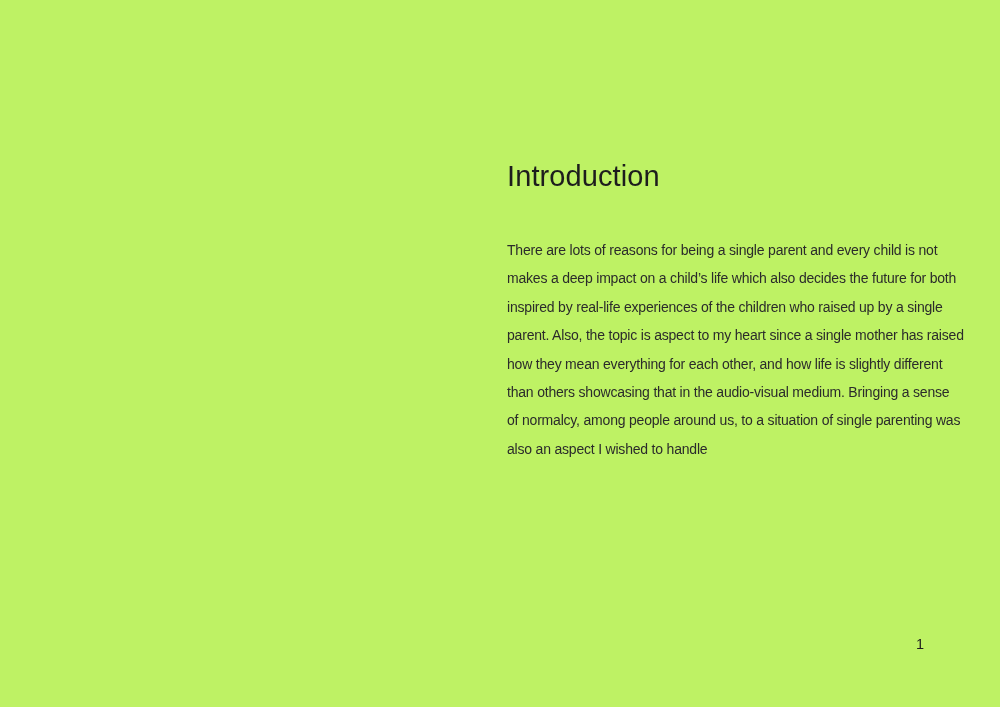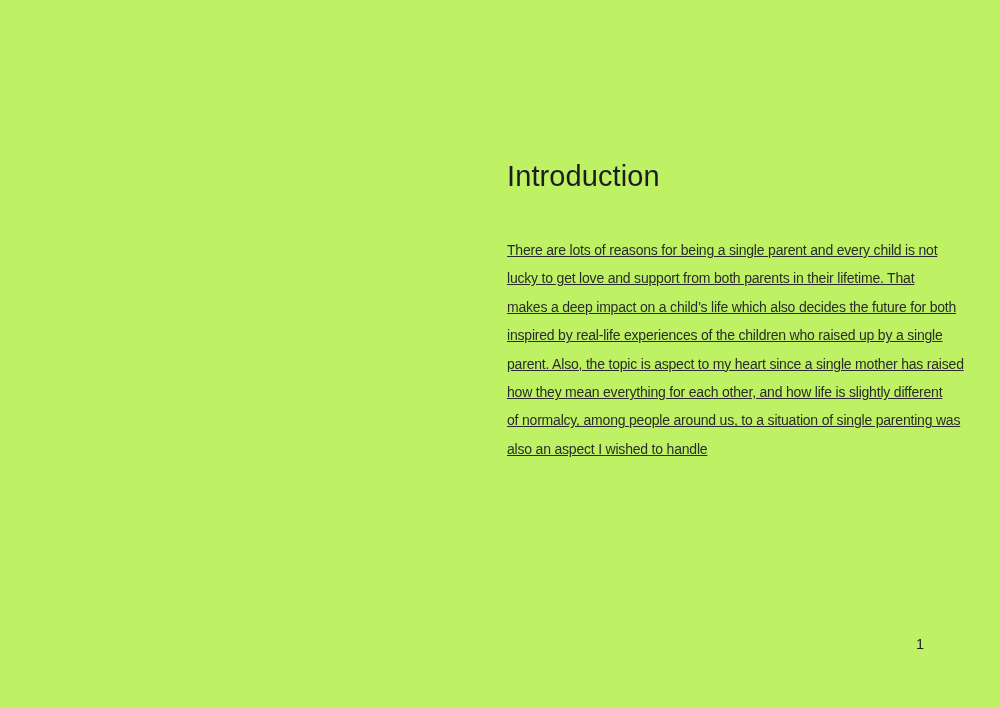--- a/index.html
+++ b/index.html
@@ -32,45 +32,44 @@
     position: absolute;
     left: 507px;
     top: 236px;
     font-size: 14px;
     line-height: 28.4px;
     letter-spacing: -0.2px;
     color: #2b2b2b;
   }
   .body-text .line {
     white-space: nowrap;
-    text-decoration: underline;
   }
   .page-number {
     position: absolute;
     left: 910px;
     top: 636px;
     width: 20px;
     text-align: center;
     font-size: 14.5px;
     color: #1d1d1d;
   }
 </style>
 </head>
 <body>
 
 <div class="page">
 
   <h1 class="title">Introduction</h1>
 
   <div class="body-text">
     <div class="line">There are lots of reasons for being a single parent and every child is not</div>
-    <div class="line">lucky to get love and support from both parents in their lifetime. That</div>
     <div class="line">makes a deep impact on a child’s life which also decides the future for both</div>
     <div class="line">inspired by real-life experiences of the children who raised up by a single</div>
     <div class="line">parent. Also, the topic is aspect to my heart since a single mother has raised</div>
     <div class="line">how they mean everything for each other, and how life is slightly different</div>
+    <div class="line">than others showcasing that in the audio-visual medium. Bringing a sense</div>
     <div class="line">of normalcy, among people around us, to a situation of single parenting was</div>
     <div class="line">also an aspect I wished to handle</div>
   </div>
 
   <div class="page-number">1</div>
 
 </div>
 
 </body></html>

